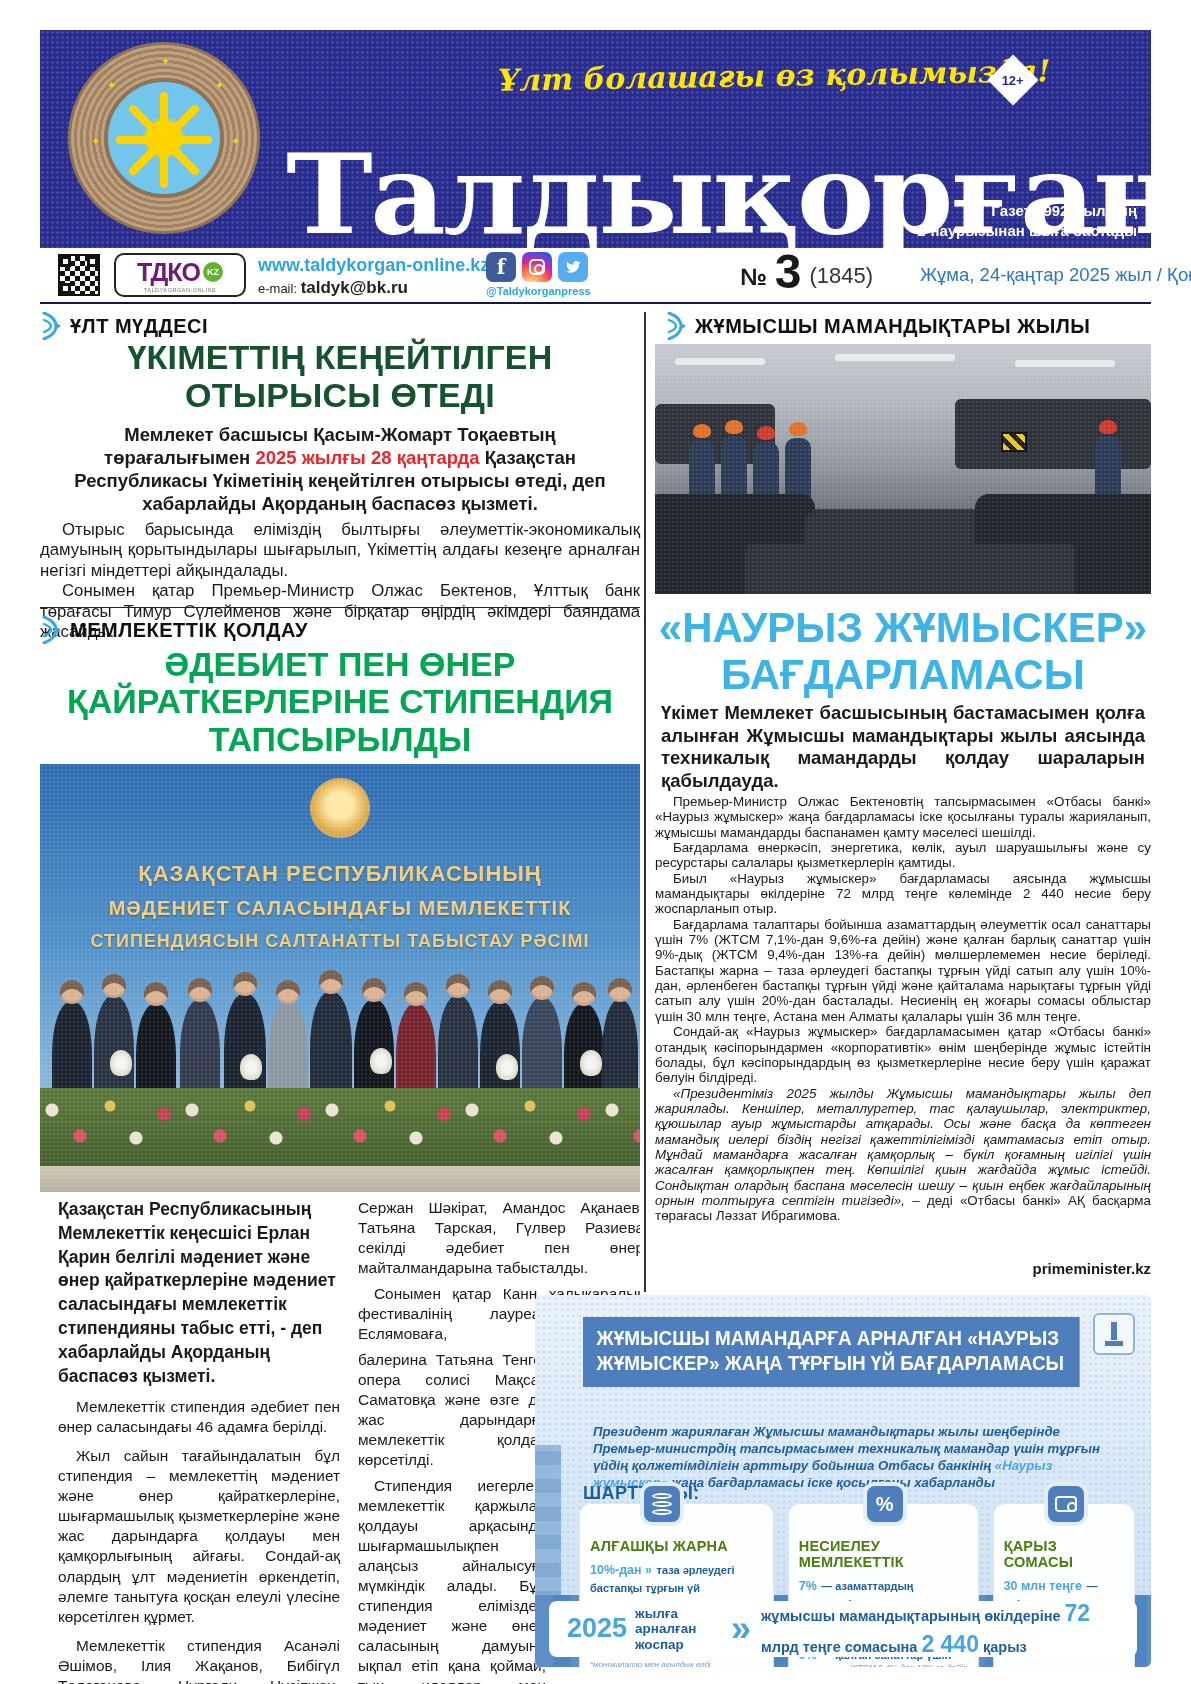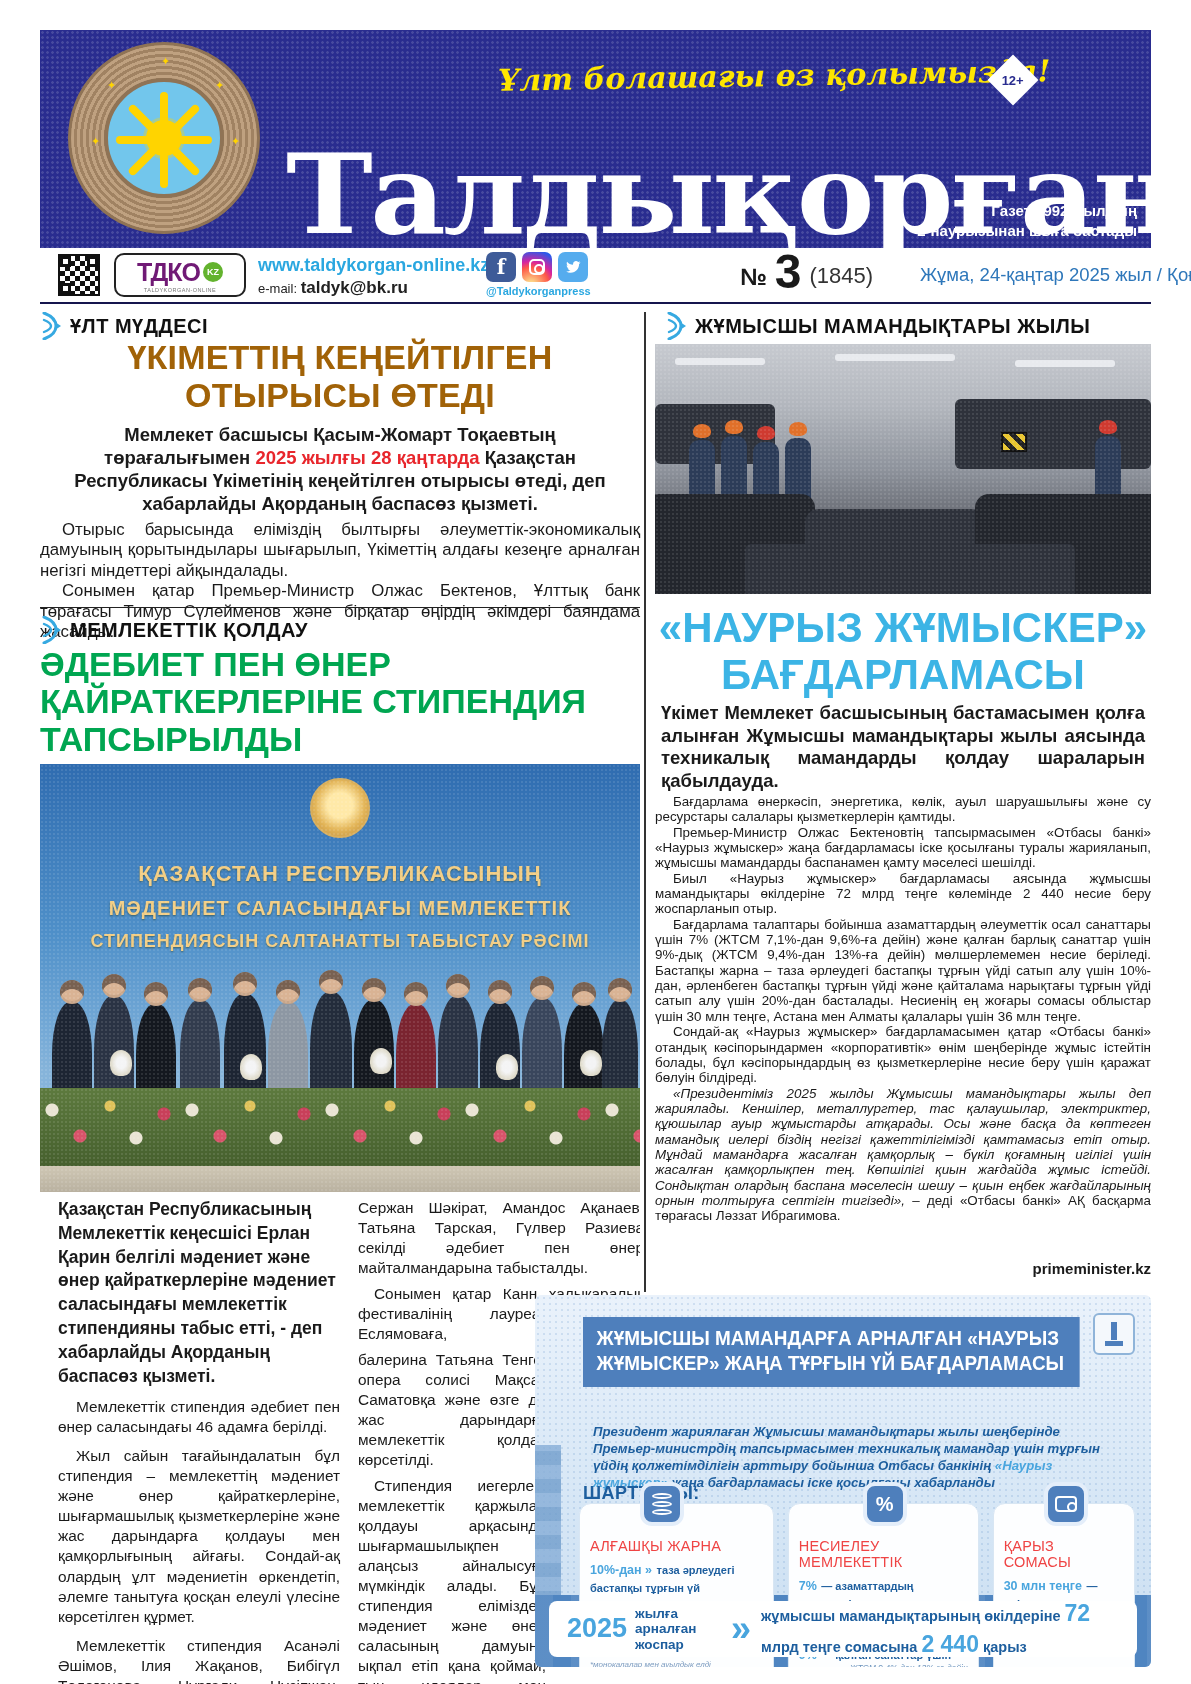--- a/index.html
+++ b/index.html
@@ -58,29 +58,29 @@
   .toprule { position:absolute; left:40px; top:302px; width:1111px; height:2px; background:#15154d; }
   .vdivider { position:absolute; left:644px; top:312px; width:2px; height:980px; background:#333; }
 
   
   .section-row { display:flex; align-items:center; gap:8px; }
   .section-row .label { font-weight:bold; font-size:20px; color:#111; letter-spacing:.5px; }
   .orn { width:22px; height:28px; flex:0 0 auto; }
 
   
   .leftcol { position:absolute; left:40px; top:308px; width:600px; height:1376px; }
-  .h-red { position:absolute; left:0; top:30px; width:100%; text-align:center; color:#a16207; font-weight:800;
+  .h-red { position:absolute; left:0; top:30px; width:100%; text-align:center; color:#14532d; font-weight:800;
     font-size:34px; line-height:1.12; letter-spacing:.2px; }
   .lede1 { position:absolute; left:10px; top:116px; width:580px; text-align:center; font-weight:bold; font-size:18.5px; line-height:1.24; }
   .lede1 .date { color:#e8262c; }
   .body1 { position:absolute; left:0; top:212px; width:600px; font-size:16.8px; line-height:1.22; text-align:justify; }
   .body1 p { text-indent:22px; }
   .divider1 { position:absolute; left:0; top:299px; width:600px; border-top:1.5px solid #222; }
   .sec2 { position:absolute; left:0; top:308px; }
-  .h-green { position:absolute; left:0; top:338px; width:100%; text-align:left; color:#00a651; font-weight:800;
+  .h-green { position:absolute; left:0; top:338px; width:100%; text-align:center; color:#00a651; font-weight:800;
     font-size:34px; line-height:1.1; }
   
   .photo2 { position:absolute; left:0; top:456px; width:600px; height:428px; overflow:hidden;
     background:linear-gradient(180deg,#2f6cb0 0%, #4f90c9 40%, #74a9d6 62%, #86b4da 72%); }
   .photo2::after { content:""; position:absolute; inset:0; background-image:radial-gradient(rgba(255,255,255,0.10) 1px, transparent 1.5px); background-size:4px 4px; }
   .emblem { position:absolute; left:270px; top:14px; width:60px; height:60px; border-radius:50%;
     background:radial-gradient(circle at 50% 45%, #ffe9a8 0 30%, #e2b457 60%, #b9883a 100%); border:2px solid #d8ae5c; }
   .gold-lines { position:absolute; left:0; top:92px; width:100%; text-align:center; color:#f2cd84;
     font-weight:bold; text-shadow:0 1px 2px rgba(40,60,30,.55); letter-spacing:1px; }
   .gold-lines .g1 { font-size:22px; line-height:1.6; }
@@ -154,21 +154,21 @@
   .card { position:relative; background:#fdfeff; border-radius:12px; border:1px solid #d8e6f3; padding:34px 10px 8px; min-height:118px; }
   .card.c1 { width:200px; } .card.c2 { width:196px; } .card.c3 { width:146px; }
   .card-icon { position:absolute; top:-22px; width:44px; height:44px; border-radius:12px; background:#4e7fbc;
     display:flex; align-items:center; justify-content:center; color:#fff; border:4px solid #e4eefa; }
   .c1 .card-icon { left:60px; } .c2 .card-icon { left:74px; } .c3 .card-icon { left:50px; }
   .coins { display:flex; flex-direction:column; gap:2px; }
   .coins i { width:20px; height:6px; border:2px solid #fff; border-radius:50%; display:block; }
   .pct-glyph { font-weight:bold; font-size:20px; }
   .wallet { width:22px; height:16px; border:2px solid #fff; border-radius:4px; position:relative; }
   .wallet::after { content:""; position:absolute; right:-2px; top:4px; width:6px; height:6px; border:2px solid #fff; border-radius:50%; background:#4e7fbc; }
-  .card h4 { color:#ef4444; font-size:14.5px; font-weight:400; margin-bottom:6px; letter-spacing:.2px; }
+  .card h4 { color:#4d7c0f; font-size:14.5px; font-weight:700; margin-bottom:6px; letter-spacing:.2px; }
   .item { margin-bottom:5px; }
   .item .val { color:#49a5de; font-weight:bold; font-size:12.5px; }
   .item .txt { color:#1d5e9e; font-size:11px; font-weight:bold; }
   .item .sub { color:#6d94bd; font-size:8.5px; font-style:italic; display:block; text-align:right; }
   .footnote { color:#7d9cc0; font-size:8px; font-style:italic; line-height:1.2; }
   .planbar { position:absolute; left:14px; bottom:10px; width:588px; height:56px; background:#fff; border-radius:8px;
     display:flex; align-items:center; gap:14px; padding:0 18px; }
   .plan-year-wrap { display:flex; align-items:center; gap:8px; width:150px; }
   .plan-year { color:#49a5de; font-weight:800; font-size:27px; }
   .plan-label { color:#1d5e9e; font-weight:bold; font-size:13.5px; line-height:1.15; width:100px; }
@@ -357,22 +357,22 @@
       <div class="machine" style="left:320px; top:150px; width:190px; height:110px; border-radius:14px;"></div>
       <div class="machine m2" style="left:90px; top:200px; width:330px; height:60px;"></div>
     </div>
 
     <div class="h-cyan">
       <div>«НАУРЫЗ ЖҰМЫСКЕР»</div>
       <div>БАҒДАРЛАМАСЫ</div>
     </div>
     <div class="lede3">Үкімет Мемлекет басшысының бастамасымен қолға алынған Жұмысшы мамандықтары жылы аясында техникалық мамандарды қолдау шараларын қабылдауда.</div>
     <div class="body3">
+      <p>Премьер-Министр Олжас Бектеновтің тапсырмасымен «Отбасы банкі» «Наурыз жұмыскер» жаңа бағдарламасы іске қосылғаны туралы жарияланып, жұмысшы мамандарды баспанамен қамту мәселесі шешілді.</p>
       <p>Бағдарлама өнеркәсіп, энергетика, көлік, ауыл шаруашылығы және су ресурстары салалары қызметкерлерін қамтиды.</p>
-      <p>Премьер-Министр Олжас Бектеновтің тапсырмасымен «Отбасы банкі» «Наурыз жұмыскер» жаңа бағдарламасы іске қосылғаны туралы жарияланып, жұмысшы мамандарды баспанамен қамту мәселесі шешілді.</p>
       <p>Биыл «Наурыз жұмыскер» бағдарламасы аясында жұмысшы мамандықтары өкілдеріне 72 млрд теңге көлемінде 2 440 несие беру жоспарланып отыр.</p>
       <p>Бағдарлама талаптары бойынша азаматтардың әлеуметтік осал санаттары үшін 7% (ЖТСМ 7,1%-дан 9,6%-ға дейін) және қалған барлық санаттар үшін 9%-дық (ЖТСМ 9,4%-дан 13%-ға дейін) мөлшерлемемен несие беріледі. Бастапқы жарна – таза әрлеудегі бастапқы тұрғын үйді сатып алу үшін 10%-дан, әрленбеген бастапқы тұрғын үйді және қайталама нарықтағы тұрғын үйді сатып алу үшін 20%-дан басталады. Несиенің ең жоғары сомасы облыстар үшін 30 млн теңге, Астана мен Алматы қалалары үшін 36 млн теңге.</p>
       <p>Сондай-ақ «Наурыз жұмыскер» бағдарламасымен қатар «Отбасы банкі» отандық кәсіпорындармен «корпоративтік» өнім шеңберінде жұмыс істейтін болады, бұл кәсіпорындардың өз қызметкерлеріне несие беру үшін қаражат бөлуін білдіреді.</p>
       <p><span class="q" style="font-style:italic;">«Президентіміз 2025 жылды Жұмысшы мамандықтары жылы деп жариялады. Кеншілер, металлургтер, тас қалаушылар, электриктер, құюшылар ауыр жұмыстарды атқарады. Осы және басқа да көптеген мамандық иелері біздің негізгі қажеттілігімізді қамтамасыз етіп отыр. Мұндай мамандарға жасалған қамқорлық – бүкіл қоғамның игілігі үшін жасалған қамқорлықпен тең. Көпшілігі қиын жағдайда жұмыс істейді. Сондықтан олардың баспана мәселесін шешу – қиын еңбек жағдайларының орнын толтыруға септігін тигізеді»,</span><span> – деді «Отбасы банкі» АҚ басқарма төрағасы Ләззат Ибрагимова.</span></p>
     </div>
     <div class="attribution">primeminister.kz</div>
   </div>
 
   <div class="info">
     <div class="info-sideband"></div>

